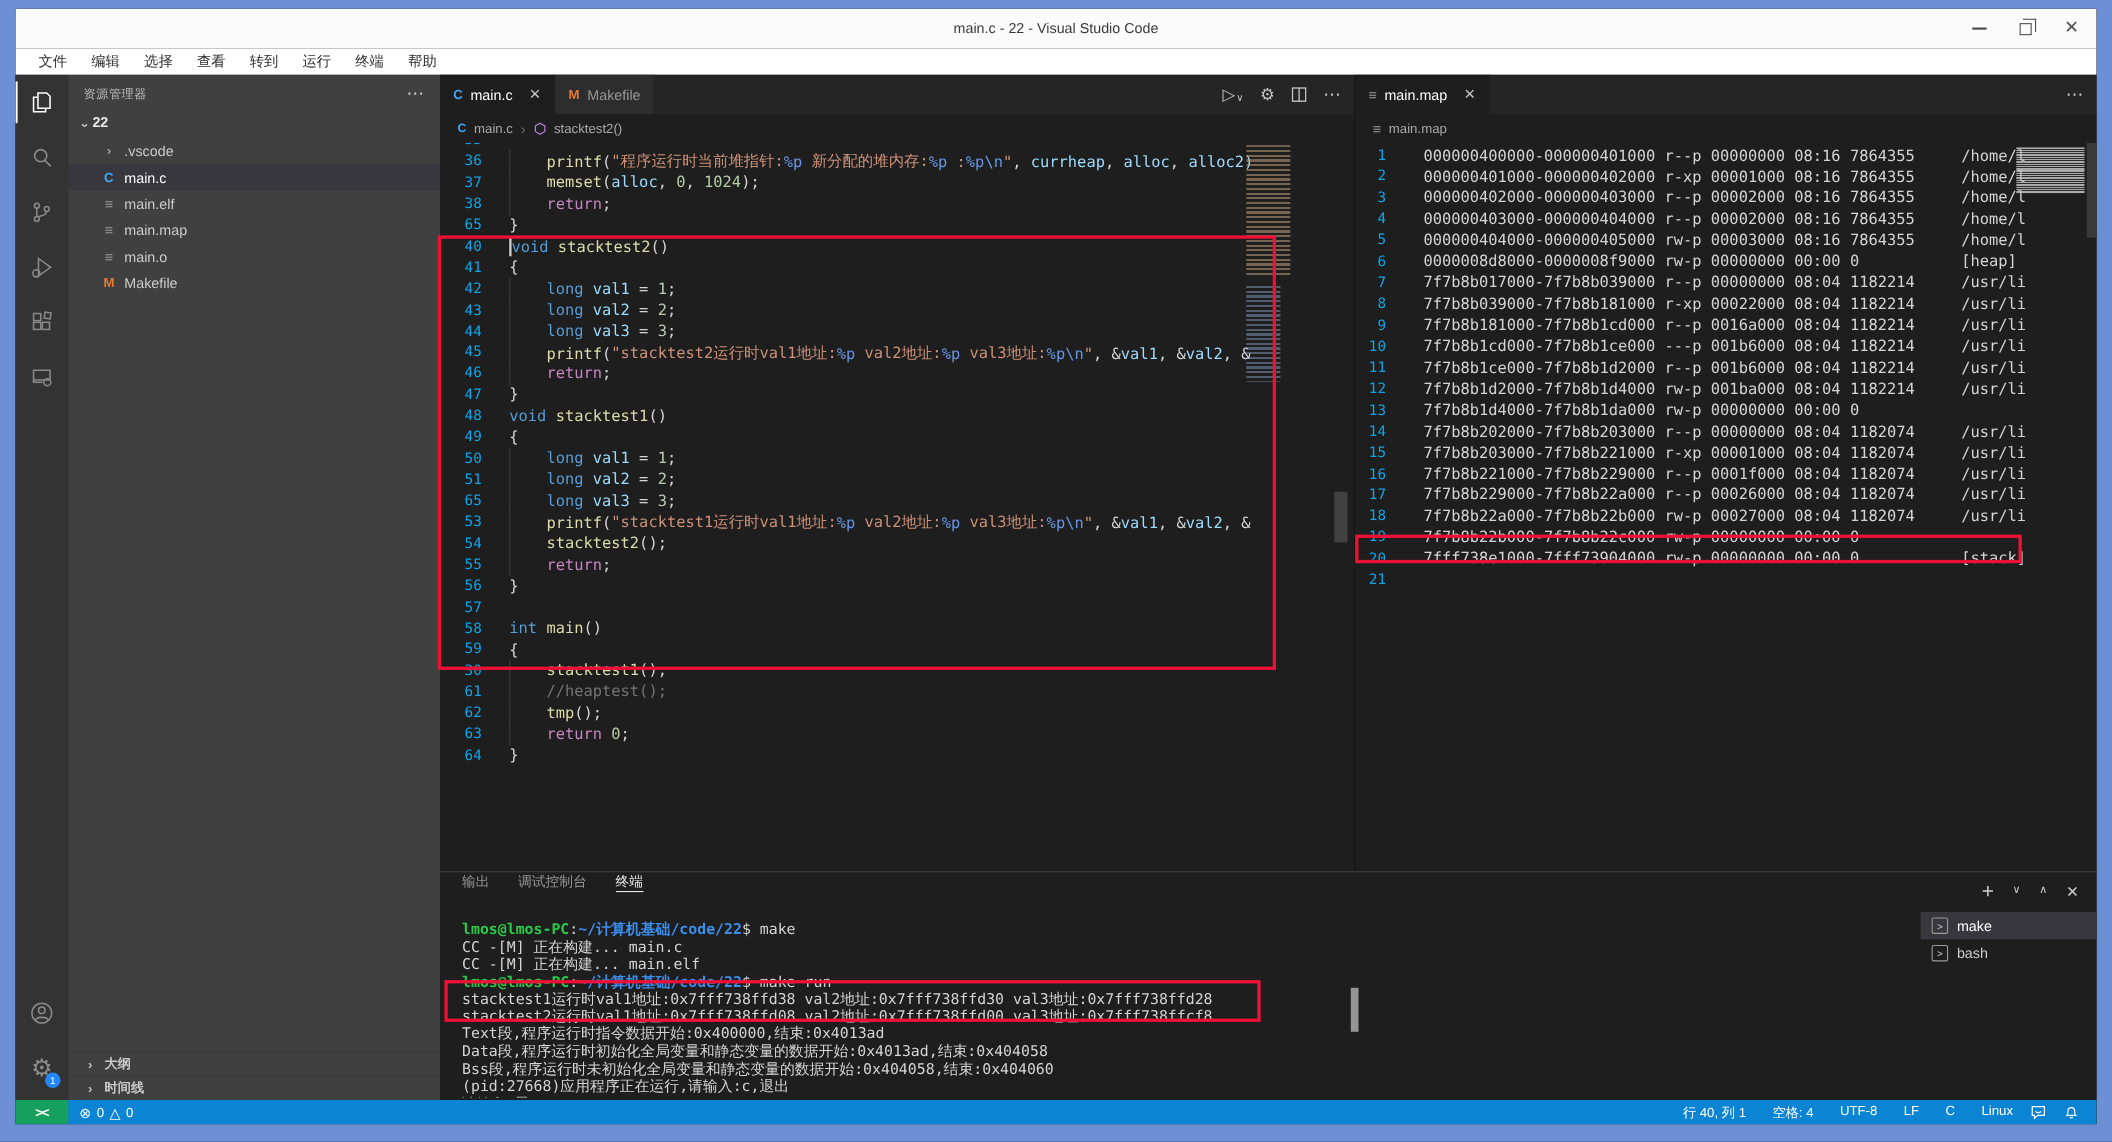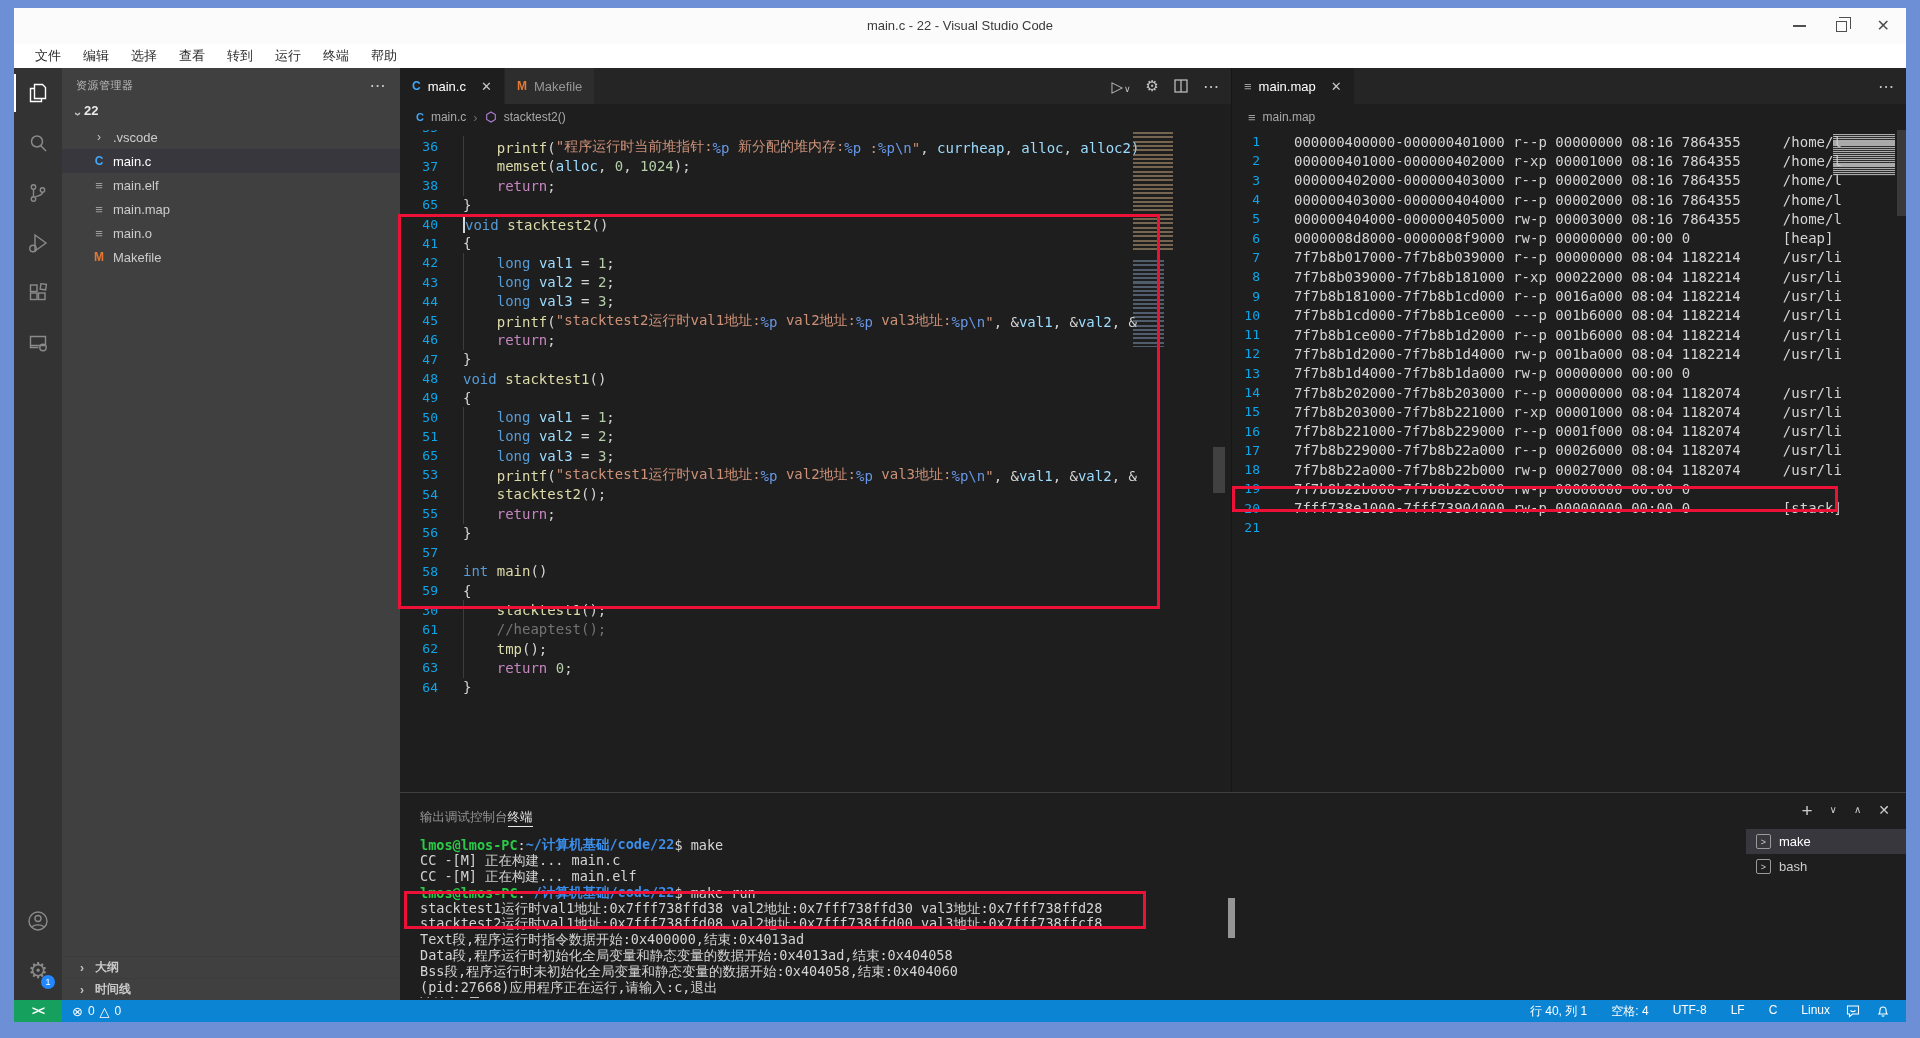--- a/index.html
+++ b/index.html
@@ -82,21 +82,21 @@
   
   .map-area{flex:1;position:relative;overflow:hidden;background:#1e1e1e;padding-top:2px}
   .ml{height:19.3px;display:flex;align-items:center;font-family:"DejaVu Sans Mono",monospace;font-size:14px;white-space:pre}
   .ml .lnum{width:28px}
   .mtext{margin-left:34px;color:#d4d4d4;white-space:pre}
   .minimap-right{position:absolute;right:11px;top:4px;width:62px;height:42px;
      background:repeating-linear-gradient(to bottom,rgba(205,205,205,.8) 0 1.2px,rgba(90,90,90,.25) 1.2px 2.1px)}
   .map-sbthumb{position:absolute;right:0;top:0;width:9px;height:86px;background:#555555;opacity:.5}
   
   .panel{height:208px;border-top:1px solid #3f3f3f;position:relative;flex:none;background:#1e1e1e}
-  .panel-tabsrow{height:34px;display:flex;align-items:flex-end;padding-left:20px;}
+  .panel-tabsrow{height:34px;display:flex;align-items:flex-start;padding-left:20px;gap:26px}
   .ptab{font-size:12.5px;color:#969696;display:flex;align-items:center;border-bottom:1px solid transparent}
   .ptab.act{color:#e7e7e7;border-bottom-color:#e7e7e7}
   .panel-actions{position:absolute;right:16px;top:0;height:34px;display:flex;align-items:center;gap:17px;color:#cccccc}
   .pa{font-size:14px;line-height:1}
   .pa-plus{font-size:19px;font-weight:300}
   .pa-small{font-size:10px}
   .terminal{position:absolute;left:20px;top:44px;right:166px;bottom:2px;overflow:hidden;
             font-family:"DejaVu Sans Mono",monospace;font-size:13.5px}
   .tl{height:15.9px;white-space:pre;display:flex;align-items:center;color:#cccccc}
   .t-g{color:var(--term-green);font-weight:bold}

